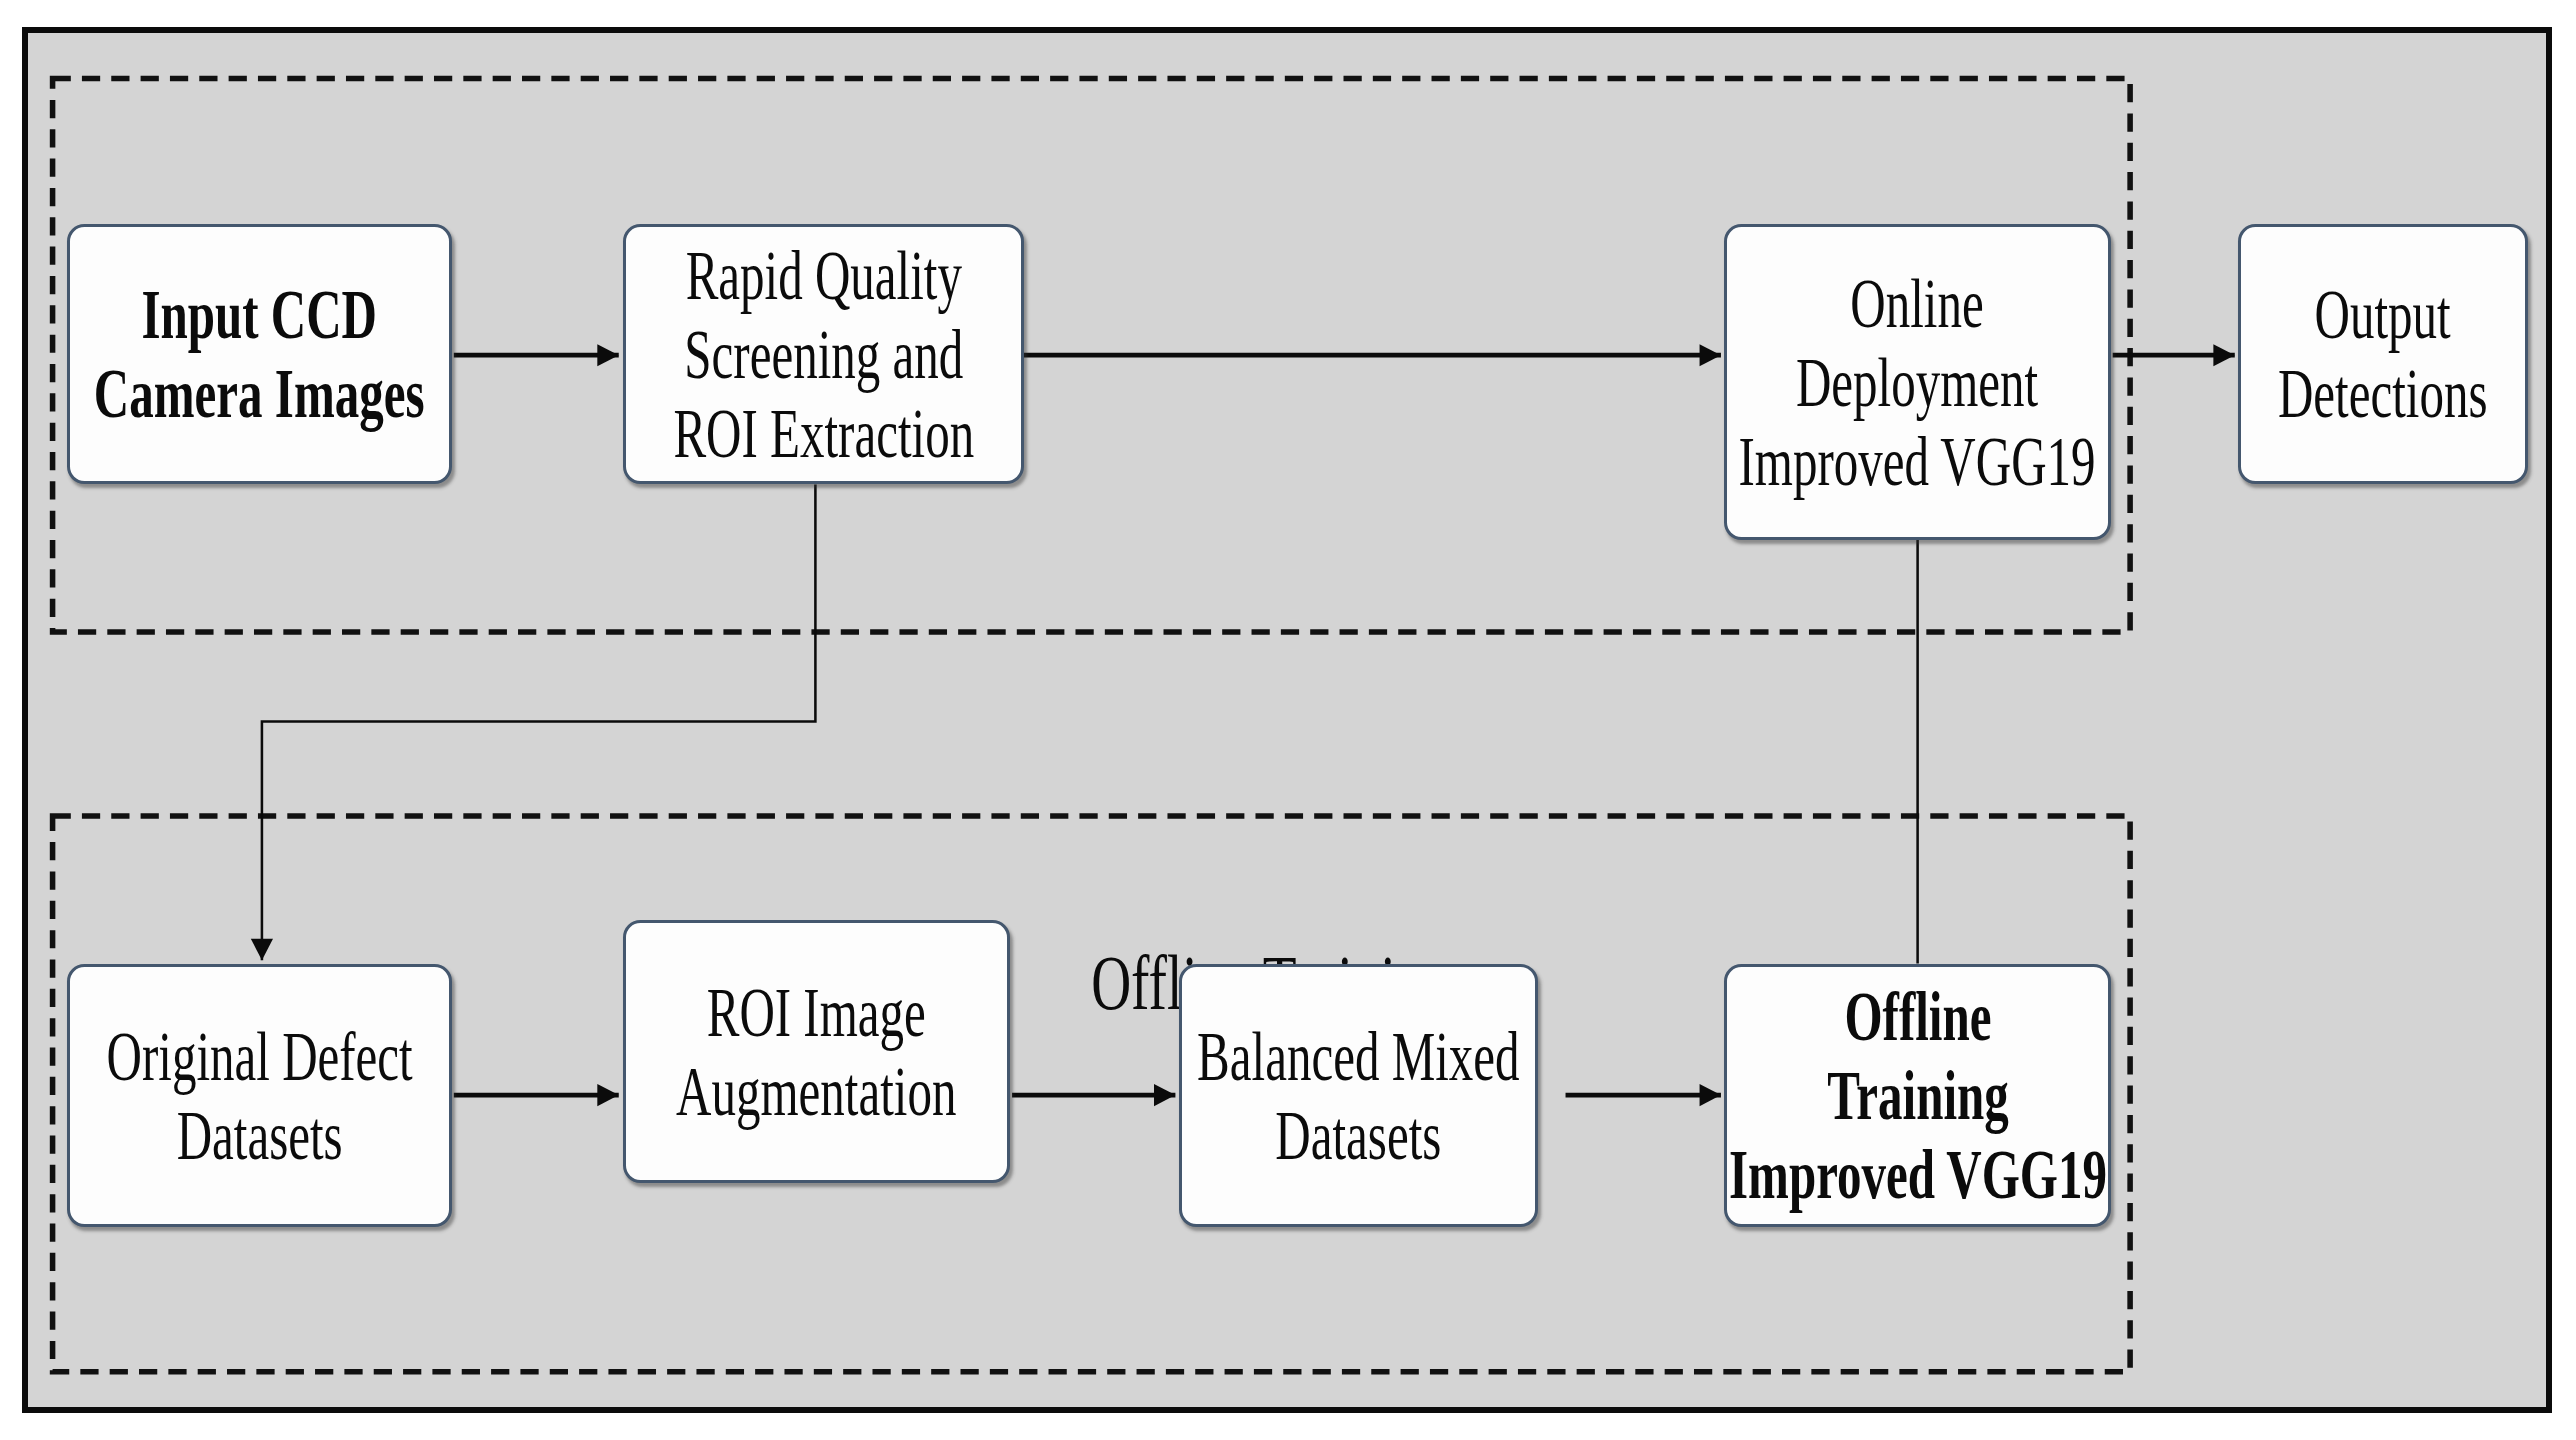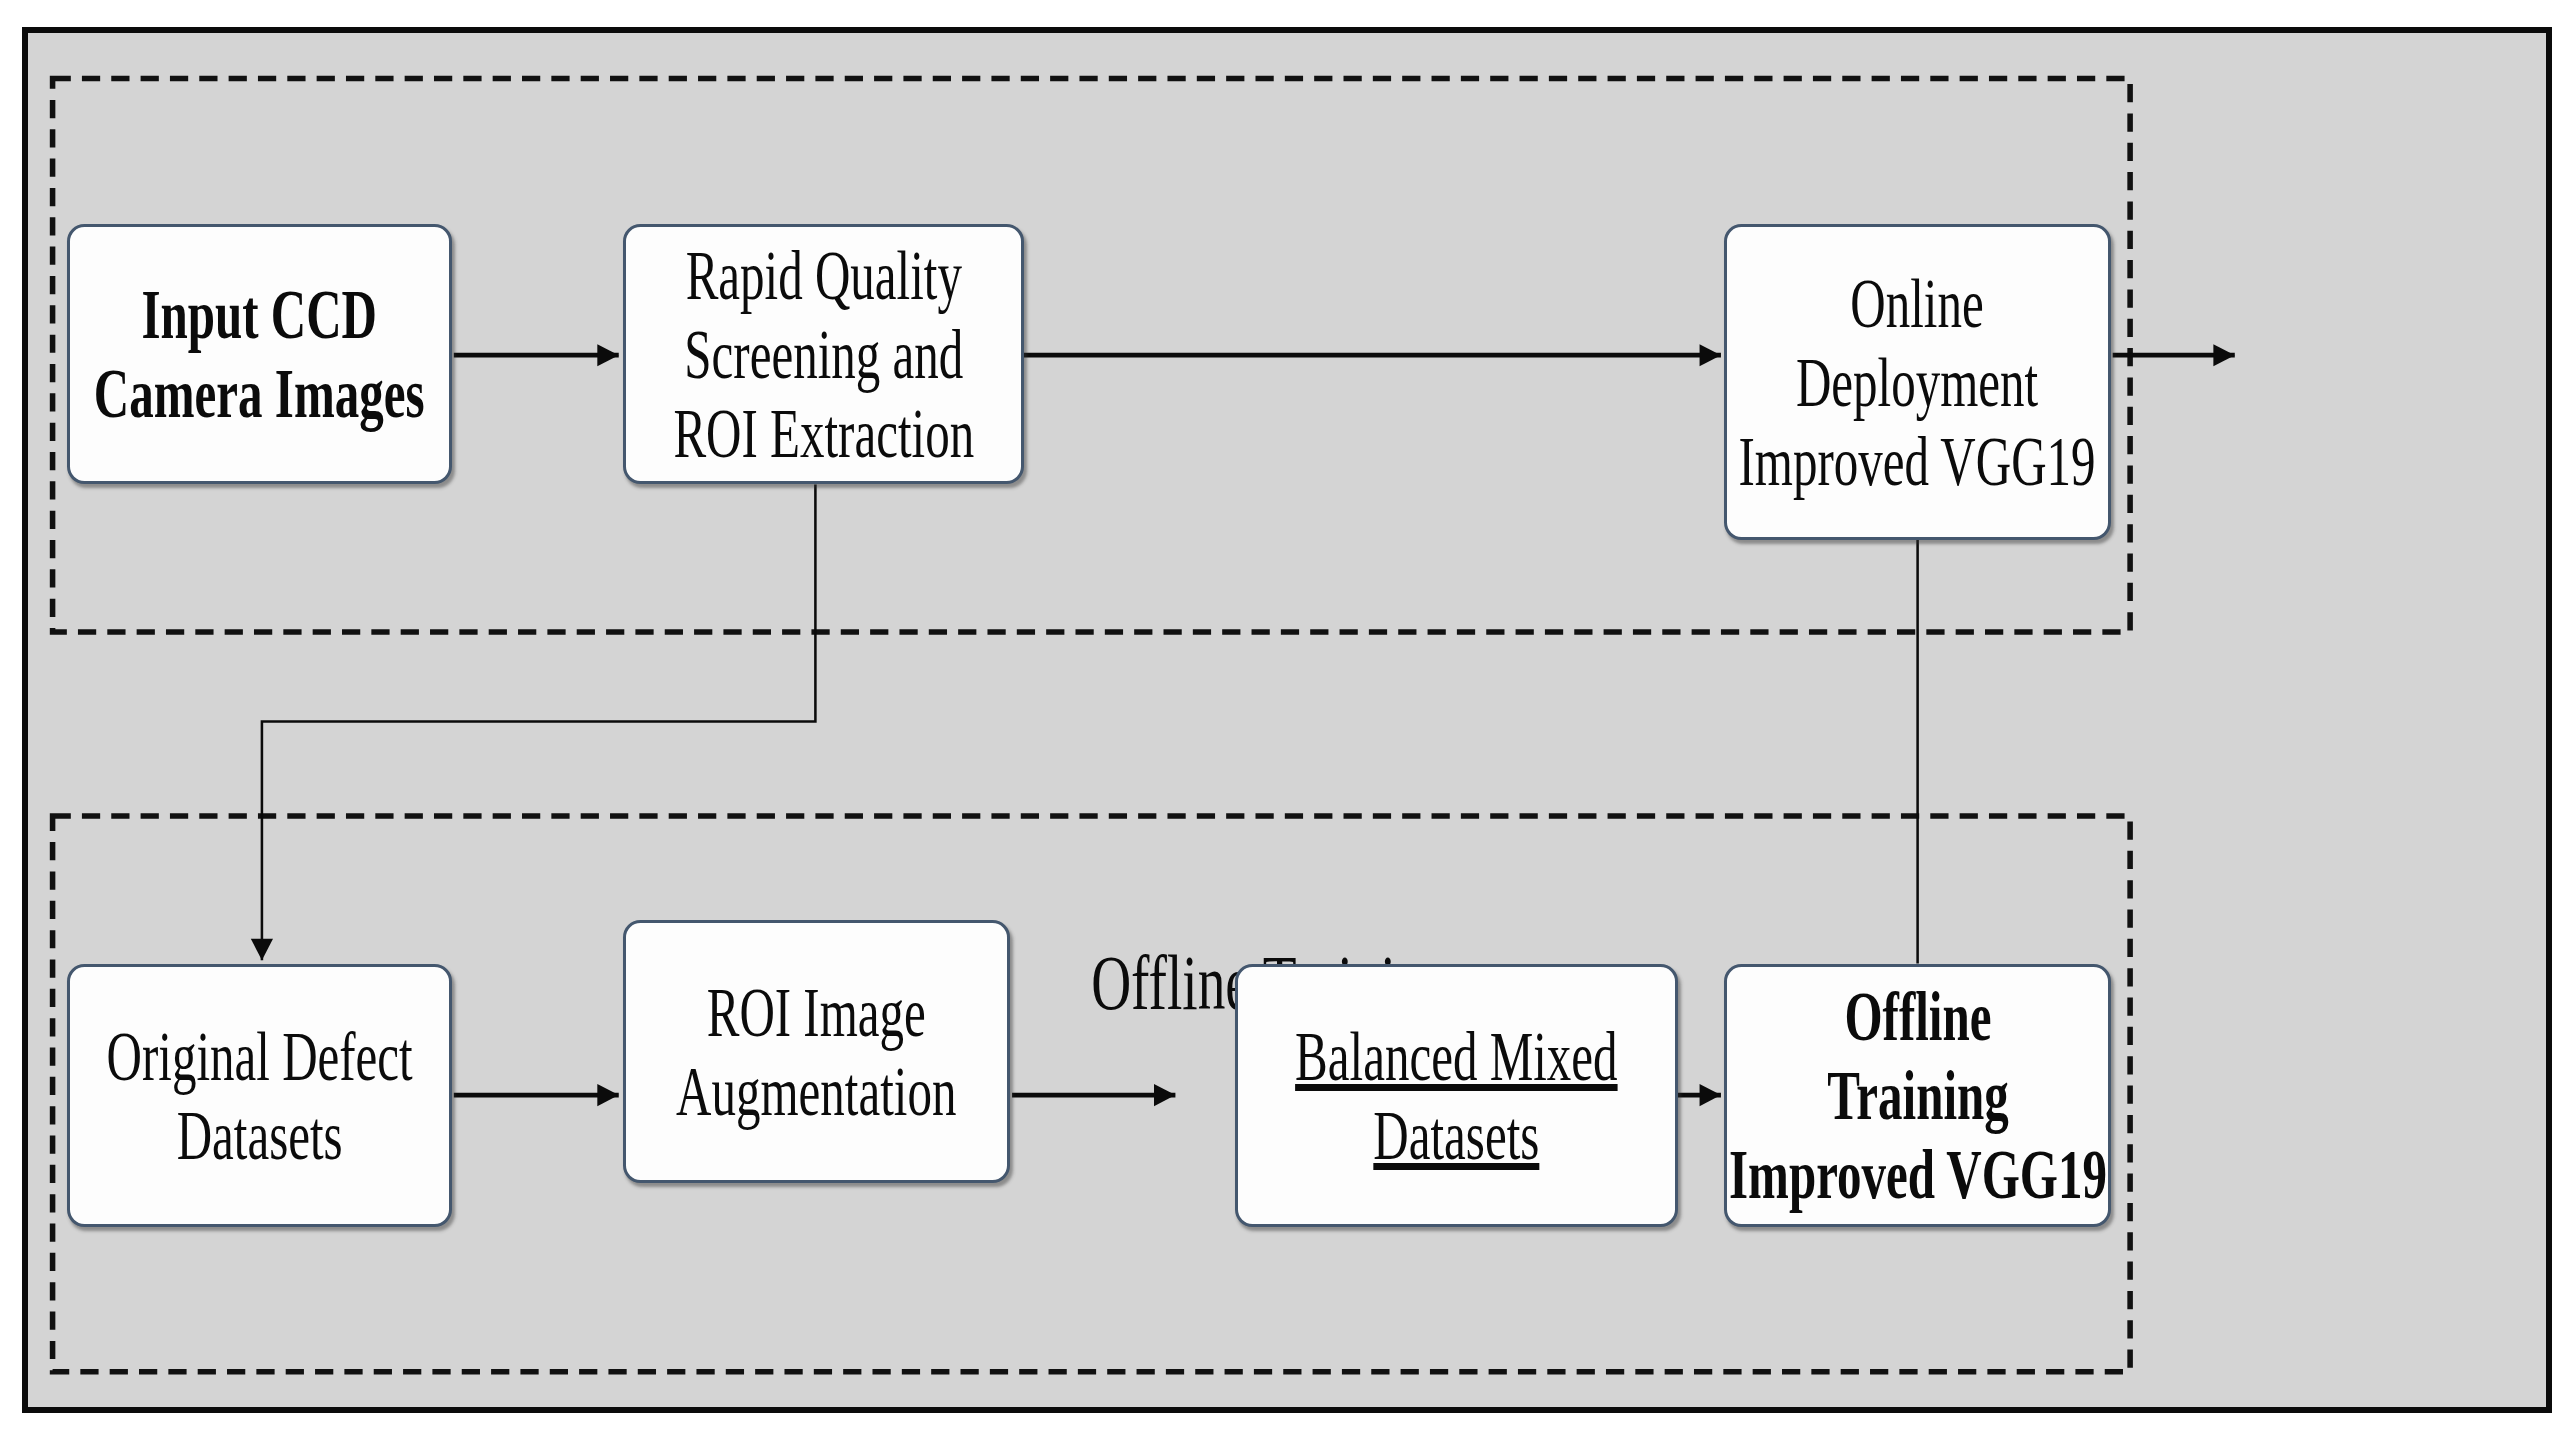--- a/index.html
+++ b/index.html
@@ -57,21 +57,21 @@
     transform:scaleX(0.70);
     transform-origin:50% 50%;
   }
   
   .b1{left:67px;  top:224px; width:385px; height:260px;font-weight:bold;}
   .b2{left:623px; top:224px; width:401px; height:260px;}
   .b3{left:1724px;top:224px; width:387px; height:316px;font-family:Liberation Serif, serif;}
   .b4{left:2238px;top:224px; width:290px; height:260px;}
   .b5{left:67px;  top:964px;width:385px; height:263px;}
   .b6{left:623px; top:920px;width:387px; height:263px;}
-  .b7{left:1235px;top:964px;width:443px; height:263px;text-decoration:underline;}
+  .b7{left:1179px;top:964px;width:359px; height:263px;}
   .b8{left:1724px;top:964px;width:387px; height:263px;font-weight:bold;}
   .t-online{left:756px; top:132px;}
   .t-offline{left:756px;top:864px;}
 </style>
 </head>
 <body>
 
 <div class="canvas">
 
   <div class="frame"></div>
@@ -110,20 +110,24 @@
   <div class="node b2">
     <div class="node-label">Rapid Quality
 Screening and
 ROI Extraction</div>
   </div>
   <div class="node b3">
     <div class="node-label">Online
 Deployment
 Improved VGG19</div>
   </div>
+  <div class="node b4">
+    <div class="node-label">Output
+Detections</div>
+  </div>
   <div class="node b5">
     <div class="node-label">Original Defect
 Datasets</div>
   </div>
   <div class="node b6">
     <div class="node-label">ROI Image
 Augmentation</div>
   </div>
   <div class="node b7">
     <div class="node-label">Balanced Mixed

